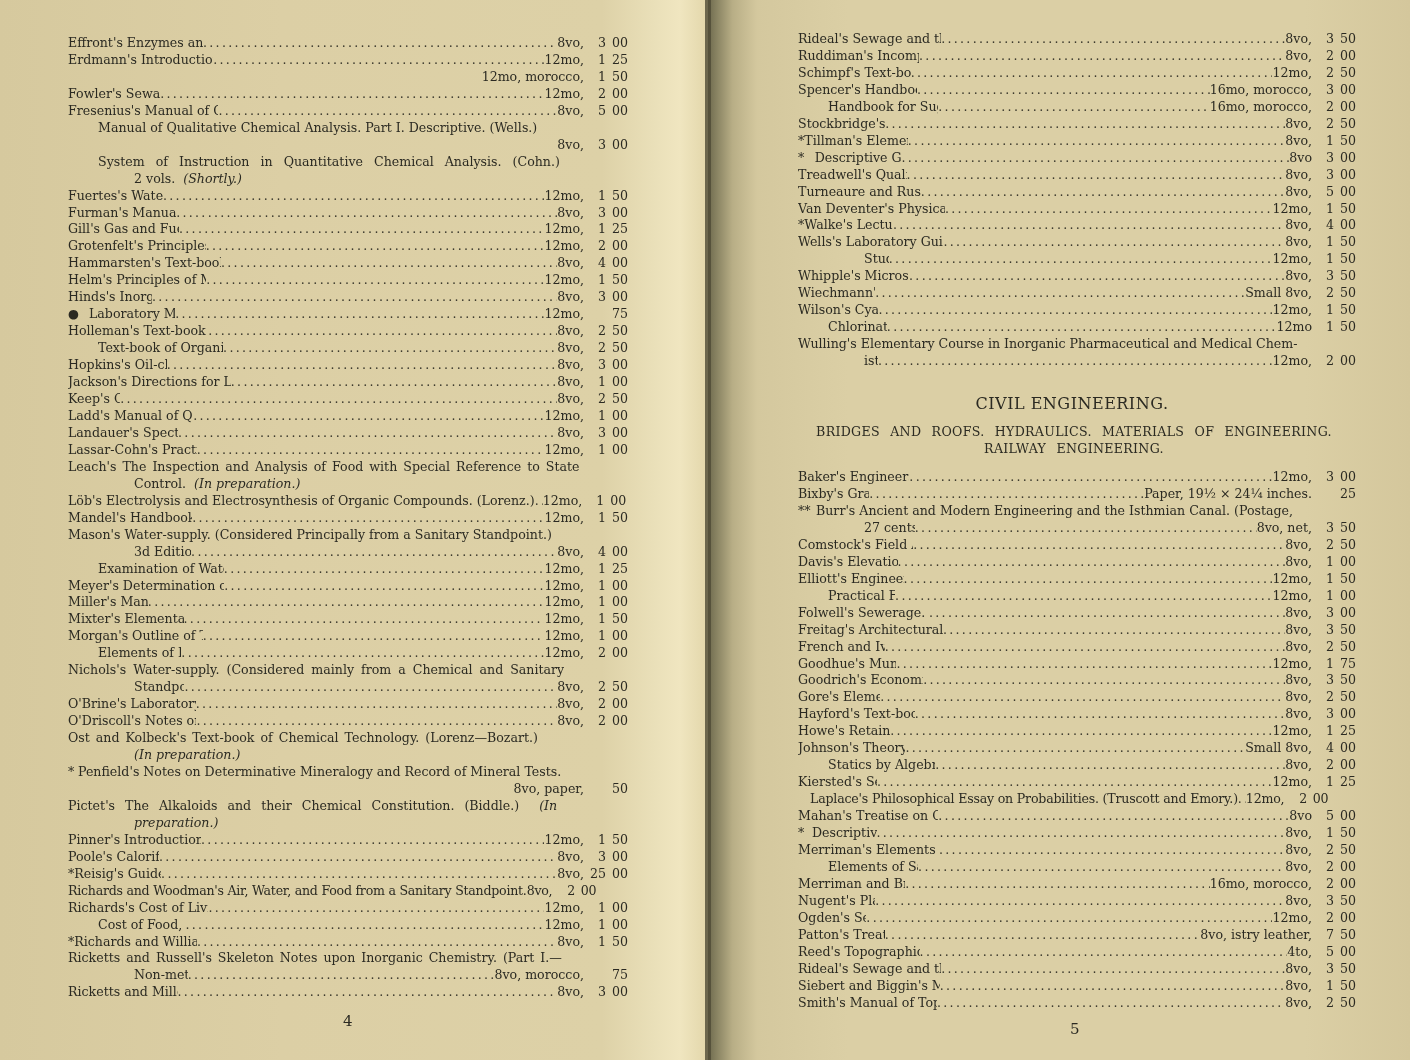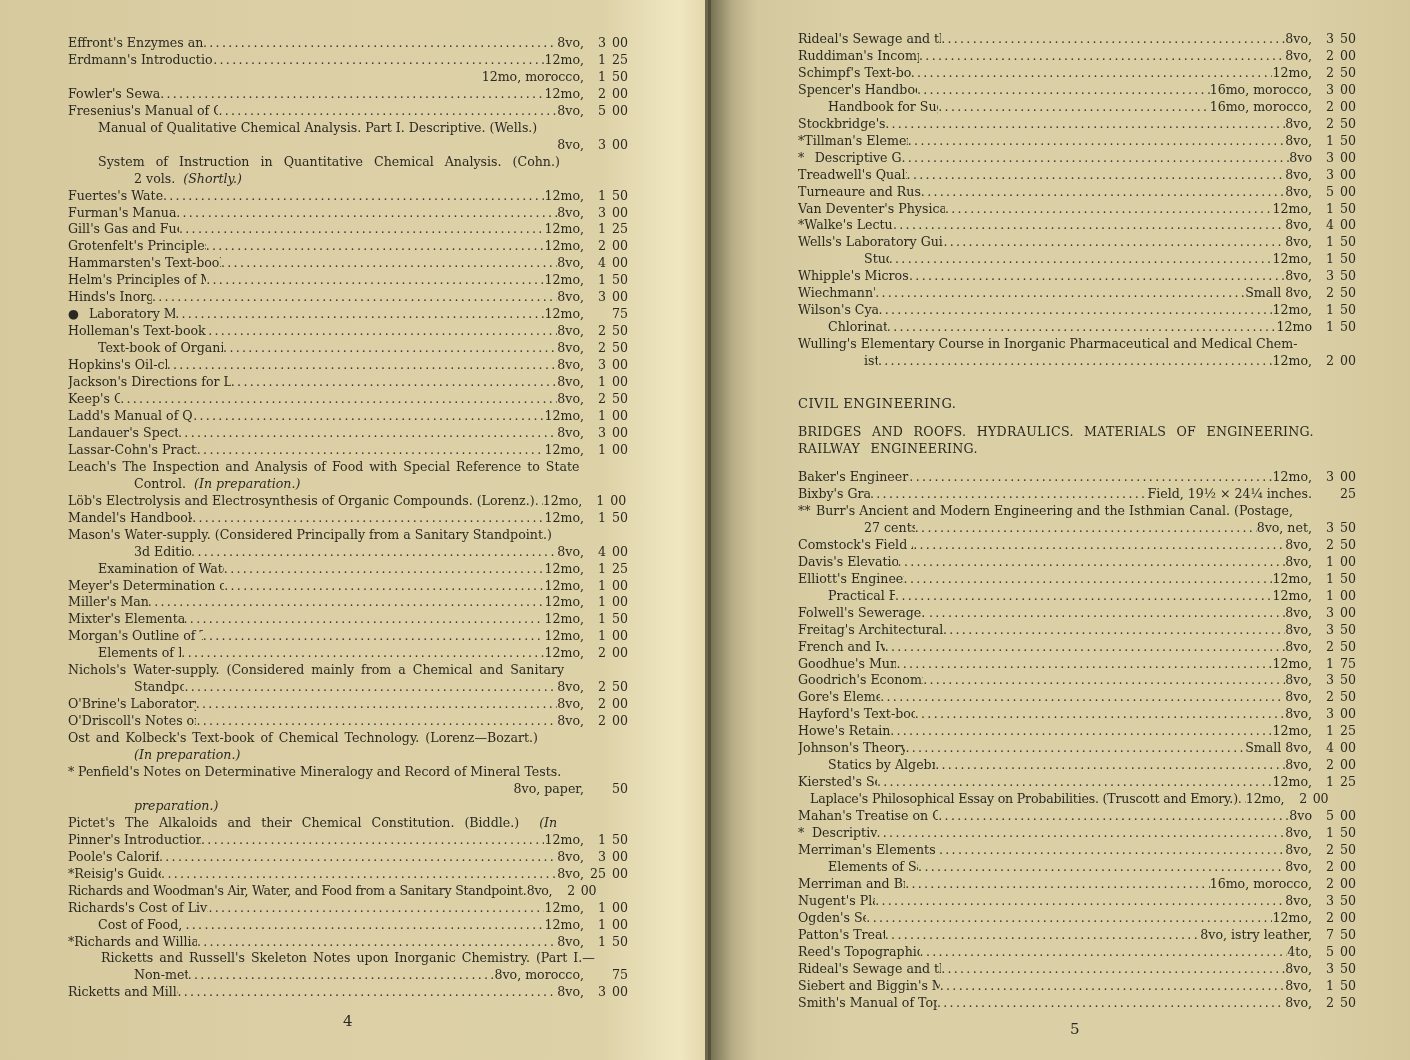--- a/index.html
+++ b/index.html
@@ -28,22 +28,22 @@
   .row .title { flex:0 1 auto; overflow:hidden; }
   .row .dots { flex:1 1 auto; overflow:hidden; letter-spacing:2.3px; color:#3a382c; min-width:8px; }
   .row .dots::before { content:"............................................................................................................................................"; }
   .row .fmt { flex:0 0 auto; }
   .row .price { flex:0 0 44px; text-align:right; word-spacing:2px; }
   .row.nodots .dots::before { content:""; }
   .ind1 { padding-left:30px; }
   .ind2 { padding-left:66px; }
   .star { display:inline-block; width:20px; }
   i { }
-  .heading { font-size:13px; letter-spacing:0.5px; margin:26px 0 10px 0; padding-right:10px; }
-  .subheading { font-size:12.6px; letter-spacing:0.3px; line-height:17px; margin-bottom:12px; word-spacing:6px; padding-right:6px; }
+  .heading { text-align:center; font-size:16px; letter-spacing:0.5px; margin:26px 0 10px 0; padding-right:10px; }
+  .subheading { text-align:center; font-size:12.6px; letter-spacing:0.3px; line-height:17px; margin-bottom:12px; word-spacing:6px; padding-right:6px; }
   .folio { position:absolute; font-size:15px; }
   .left .folio { left:343px; top:1012px; }
   .right .folio { left:362px; top:1020px; }
 </style>
 </head>
 <body>
 
 <div class="page left">
   <div class="col">
     <div class="row">
@@ -274,24 +274,24 @@
       </div>
     <div class="row">
         <span class="star" style="width:10px;">*</span>
         <span class="title">Penfield's Notes on Determinative Mineralogy and Record of Mineral Tests.</span>
       </div>
     <div class="row nodots">
         <span class="dots"></span>
         <span class="fmt">8vo, paper,</span>
         <span class="price">50</span>
       </div>
+    <div class="row" style="word-spacing:6px;"><span class="title">Pictet's The Alkaloids and their Chemical Constitution.  (Biddle.)</span>&nbsp;&nbsp;<i>(In</i></div>
     <div class="row ind2">
         <i>preparation.)</i>
       </div>
-    <div class="row" style="word-spacing:6px;"><span class="title">Pictet's The Alkaloids and their Chemical Constitution.  (Biddle.)</span>&nbsp;&nbsp;<i>(In</i></div>
     <div class="row">
         <span class="title">Pinner's Introduction to Organic Chemistry.  (Austen.)</span>
         <span class="dots"></span>
         <span class="fmt">12mo,</span>
         <span class="price">1 50</span>
       </div>
     <div class="row">
         <span class="title">Poole's Calorific Power of Fuels</span>
         <span class="dots"></span>
         <span class="fmt">8vo,</span>
@@ -321,21 +321,21 @@
         <span class="fmt">12mo,</span>
         <span class="price">1 00</span>
       </div>
     <div class="row">
         <span class="star" style="width:10px;">*</span>
         <span class="title">Richards and Williams's The Dietary Computer</span>
         <span class="dots"></span>
         <span class="fmt">8vo,</span>
         <span class="price">1 50</span>
       </div>
-    <div class="row" style="word-spacing:2px;justify-content:center;">
+    <div class="row" style="word-spacing:2px;">
         <span class="title">Ricketts and Russell's Skeleton Notes upon Inorganic Chemistry.  (Part I.—</span>
       </div>
     <div class="row ind2">
         <span class="title">Non-metallic  Elements.)</span>
         <span class="dots"></span>
         <span class="fmt">8vo, morocco,</span>
         <span class="price">75</span>
       </div>
     <div class="row">
         <span class="title">Ricketts and Miller's Notes on Assaying</span>
@@ -478,21 +478,21 @@
 
     <div class="row">
         <span class="title">Baker's Engineers' Surveying Instruments</span>
         <span class="dots"></span>
         <span class="fmt">12mo,</span>
         <span class="price">3 00</span>
       </div>
     <div class="row">
         <span class="title">Bixby's Graphical Computing Table.</span>
         <span class="dots"></span>
-        <span class="fmt">Field, 19½ × 24¼ inches.</span>
+        <span class="fmt">Paper, 19½ × 24¼ inches.</span>
         <span class="price">25</span>
       </div>
     <div class="row">
         <span class="star" style="width:18px;">**</span>
         <span class="title">Burr's Ancient and Modern Engineering and the Isthmian Canal.  (Postage,</span>
       </div>
     <div class="row ind2">
         <span class="title">27 cents additional.)</span>
         <span class="dots"></span>
         <span class="fmt">8vo, net,</span>

